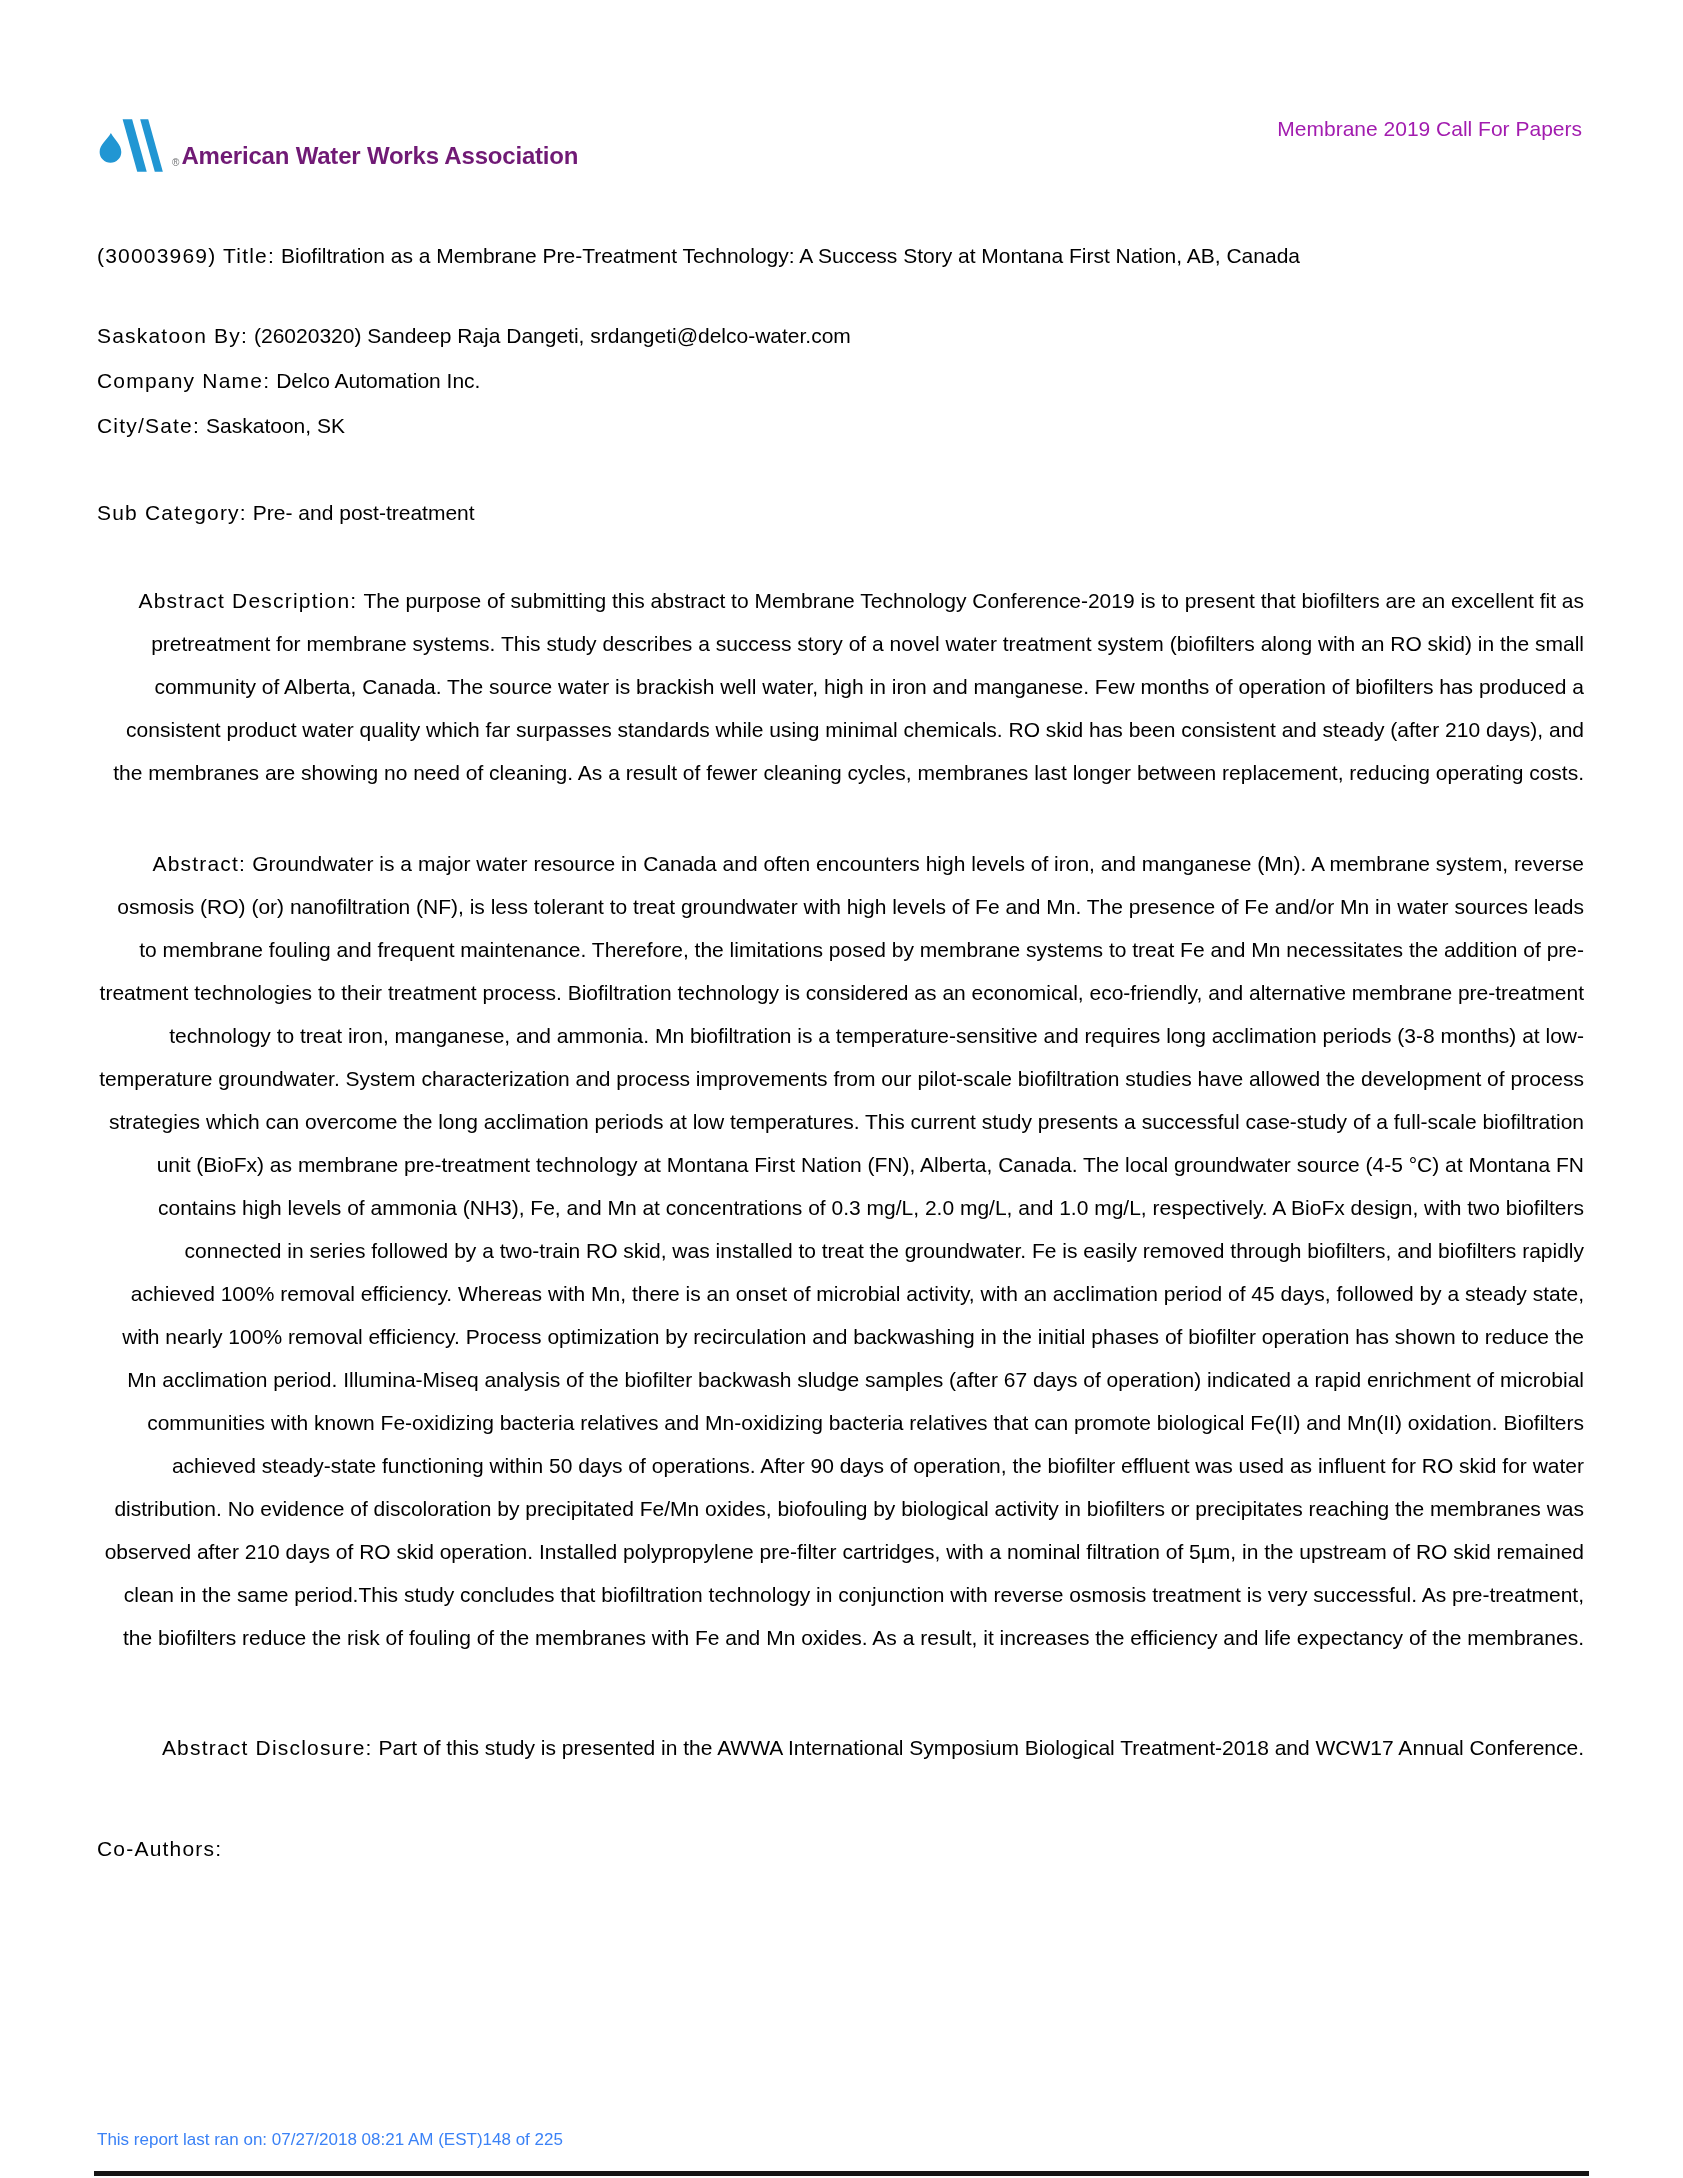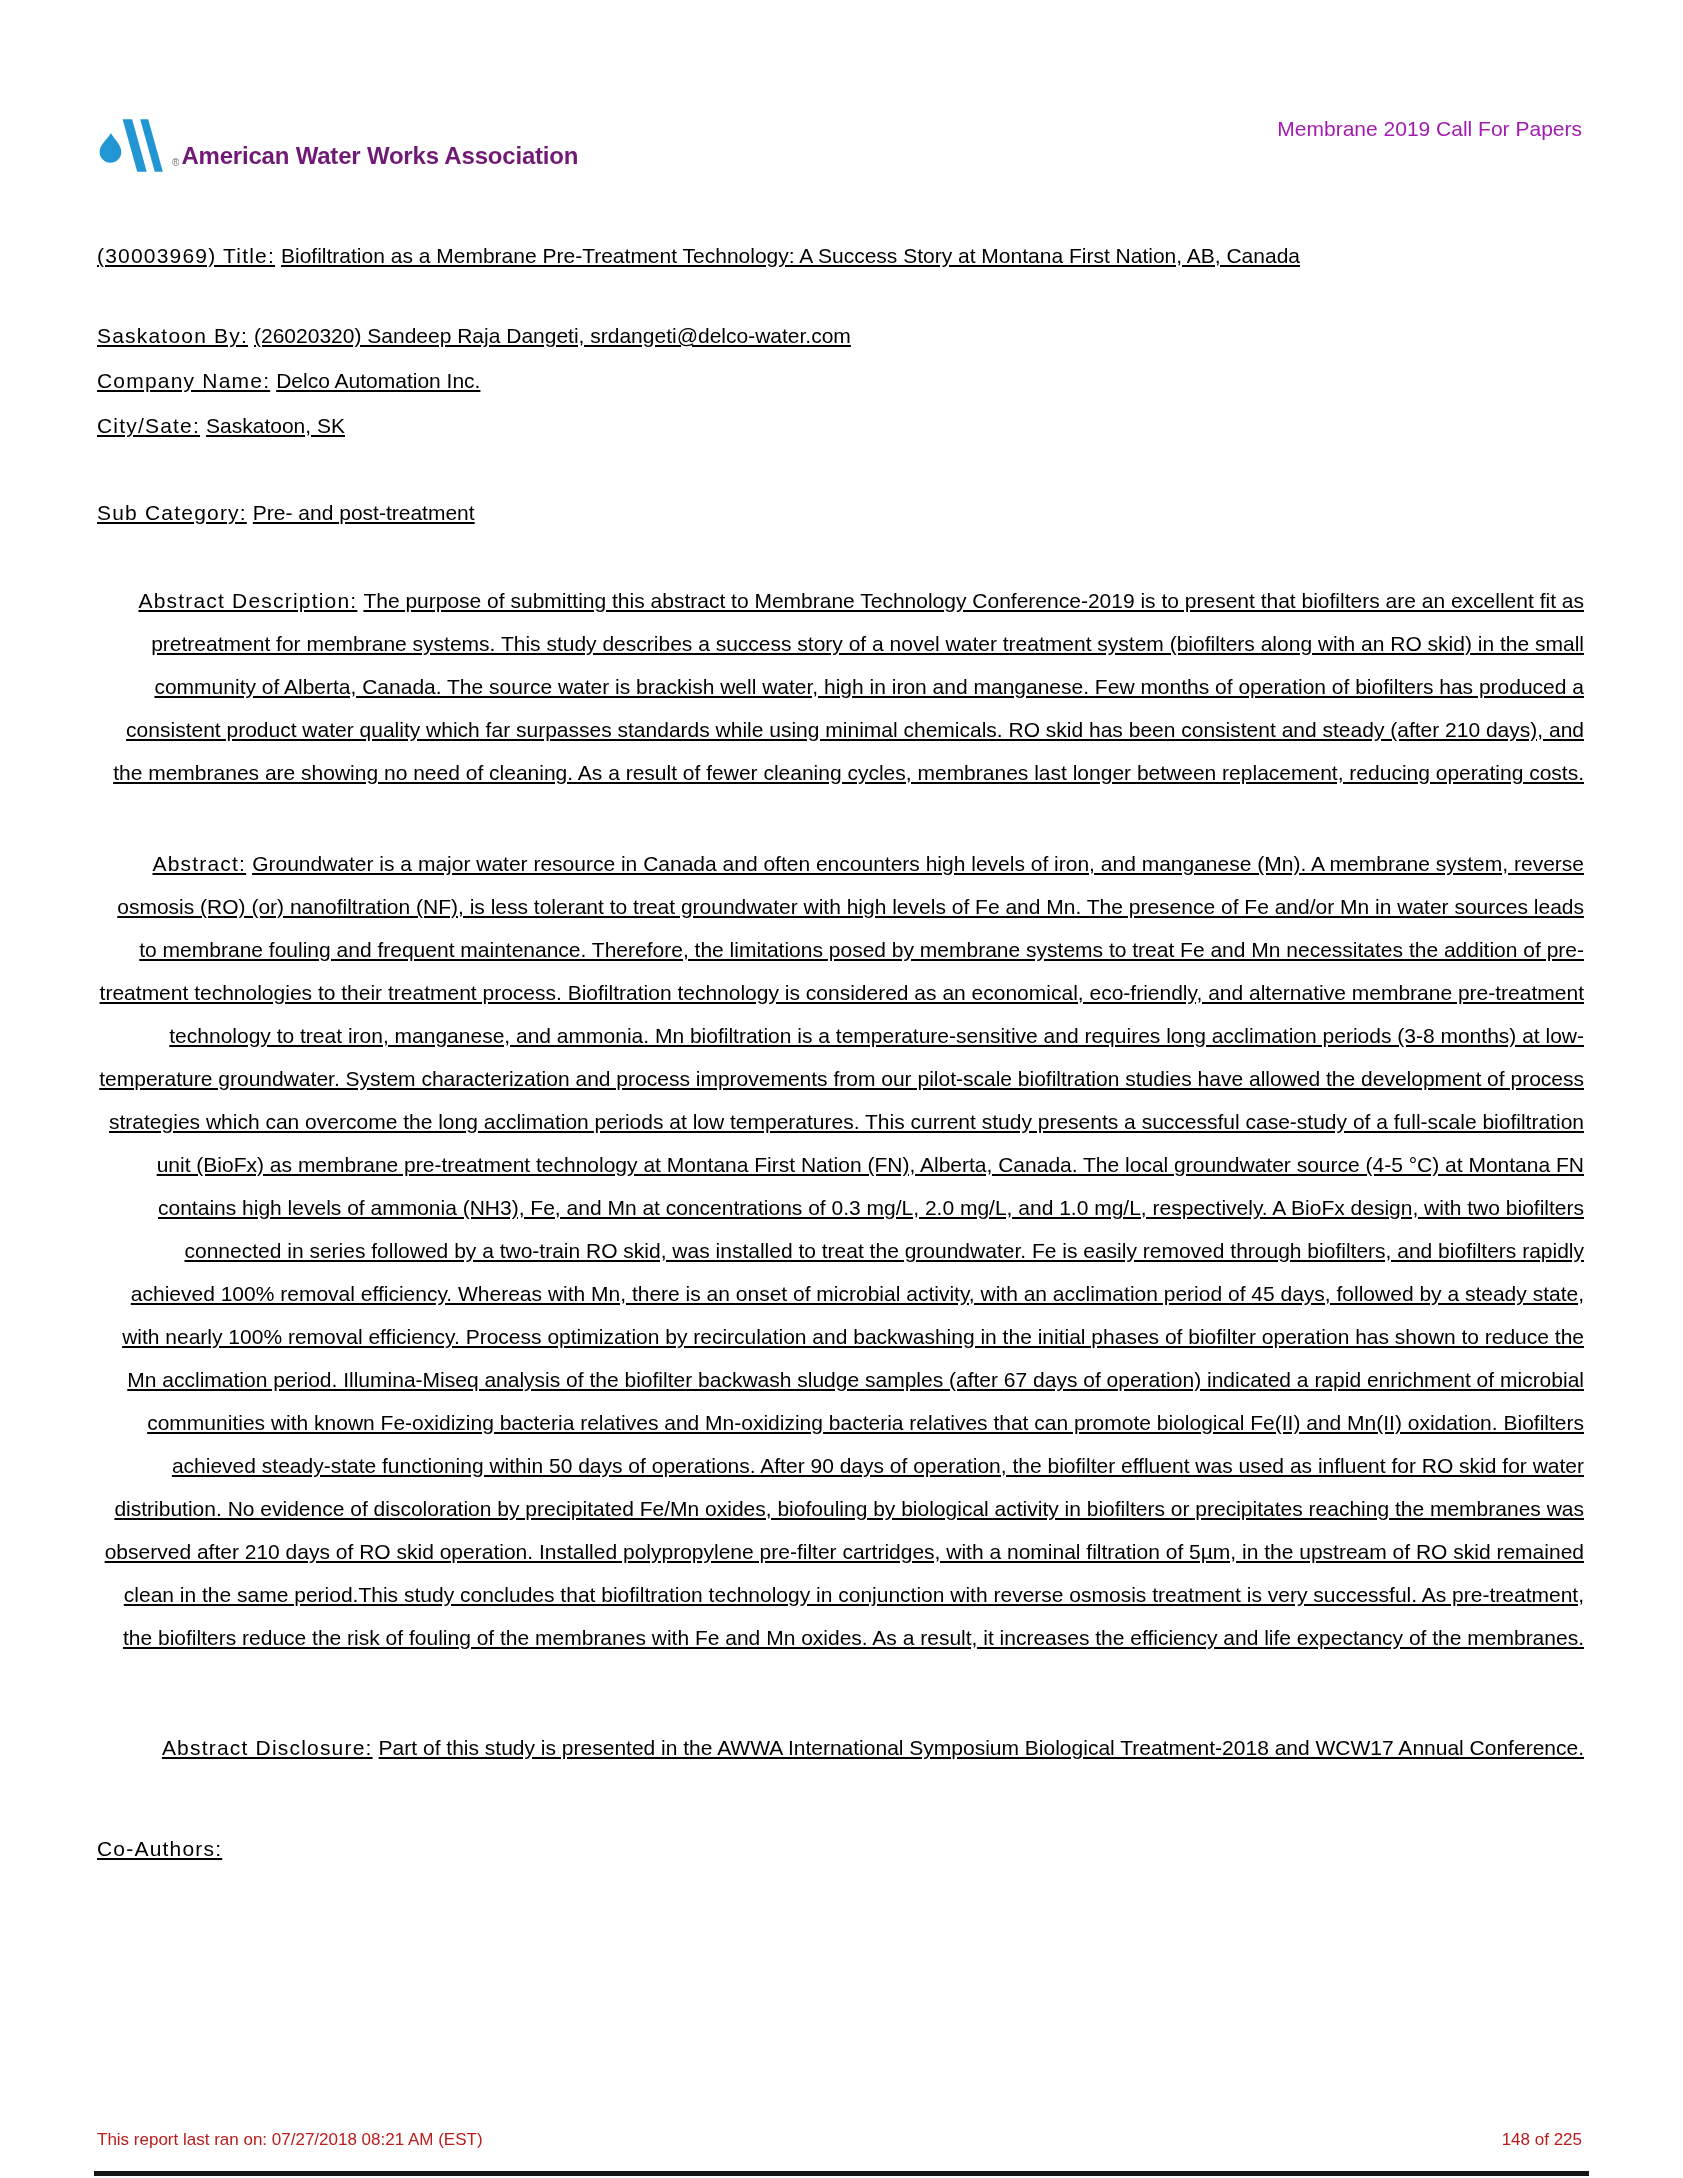--- a/index.html
+++ b/index.html
@@ -43,21 +43,20 @@
   .header-title {
     font-size: 21px;
     color: #a21caf;
     margin-top: 6px;
     white-space: nowrap;
   }
   
   .content {
     padding: 0 97px;
     width: 1366px;
-    text-decoration: underline;
   }
   .line {
     font-size: 21px;
     line-height: 45px;
     height: 45px;
     white-space: nowrap;
   }
   .title-line { margin-top: 61px; }
   .group-submission { margin-top: 35px; }
   .group-category { margin-top: 42px; }
@@ -72,23 +71,23 @@
   .para-disclosure { margin-top: 67px; }
   .co-authors { margin-top: 57px; }
   .label { letter-spacing: 1.2px; margin-right: 6px; }
   
   .footer {
     position: absolute;
     left: 97px;
     right: 101px;
     bottom: 28px;
     display: flex;
-    justify-content: space-between;
+    justify-content: flex-start;
     font-size: 17px;
-    color: #b91c1c;
+    color: #3b82f6;
     margin-top: 31px;
   }
   .bottom-edge {
     position: absolute;
     left: 94px;
     right: 94px;
     bottom: 2px;
     height: 5px;
     background: #141414;
   }

